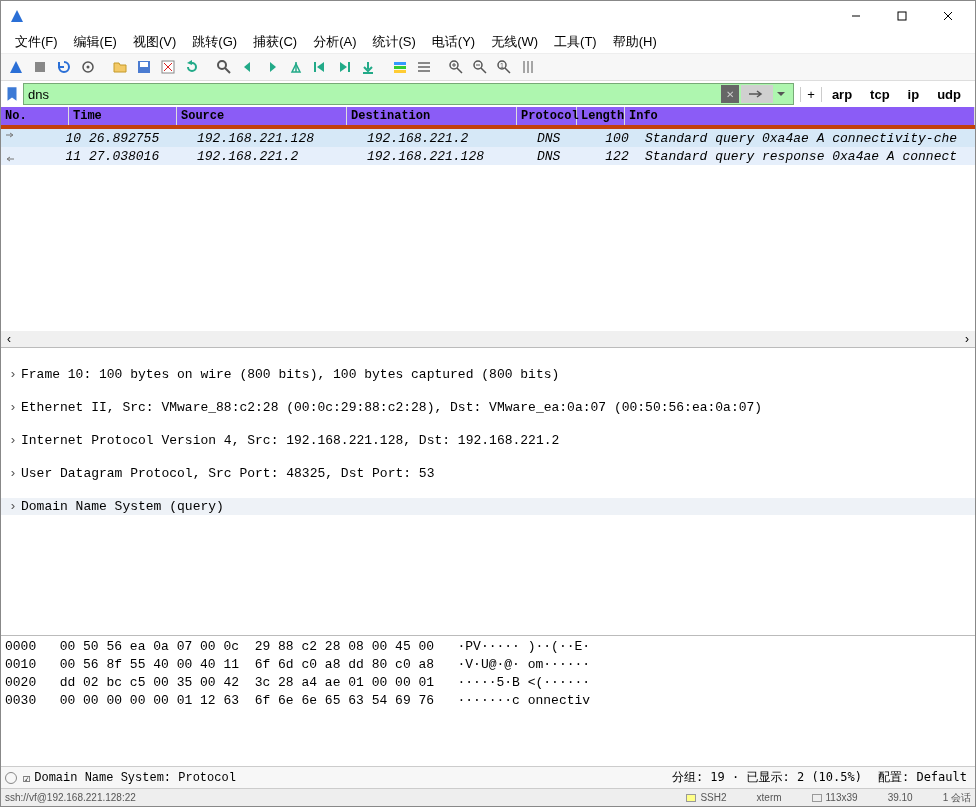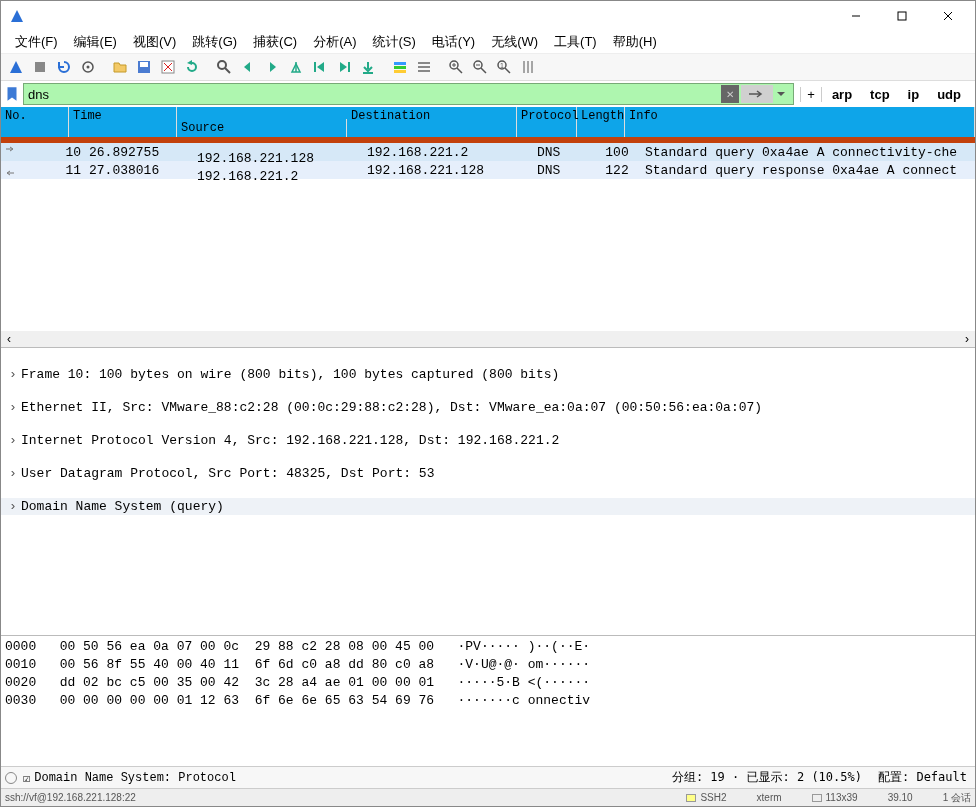--- a/index.html
+++ b/index.html
@@ -20,31 +20,31 @@
   .filterbar { height: 26px; display: flex; align-items: center; padding: 0 2px; background: #fff; gap: 2px;}
   .filter-icon { width: 18px; height: 18px; display:flex;align-items:center;justify-content:center;}
   .filter-input-wrap { flex: 1; background: #aef6af; border: 1px solid #7a7; display: flex; align-items: center; padding: 0 4px; height: 22px; position:relative;}
   .filter-input { flex: 1; background: transparent; border: none; outline: none; font-size: 13px; font-family: inherit; }
   .filter-clear { width:18px;height:18px; background:#666; color:#ccc; display:flex;align-items:center;justify-content:center; font-size:10px; margin-left:2px;}
   .filter-arrow { width:32px;height:18px; background:#d0d0d0; display:flex;align-items:center;justify-content:center; margin-left:2px;}
   .filter-dd { width:16px;height:18px; display:flex;align-items:center;justify-content:center;}
   .filter-extra { padding: 0 4px; font-size:13px; display:flex; gap:2px; align-items:center;}
   .filter-tag { padding: 0 8px; font-weight: bold; }
   .pktlist { height: 240px; display: flex; flex-direction: column; overflow: hidden; }
-  .pktheader { display: flex; background: #0ea5e9; border-bottom: 6px solid #c2410c; font-size: 12px; font-family: "Consolas","Courier New",monospace;}
+  .pktheader { display: flex; background: #8b5cf6; border-bottom: 4px solid #c2410c; font-size: 12px; font-family: "Consolas","Courier New",monospace; font-weight: bold;}
   .pktheader .col { padding: 2px 4px; border-right: 1px solid #ddd; text-align: left; }
   .pktbody { flex: 1; overflow: auto; font-family: "Consolas","Courier New",monospace; font-size: 13px;}
-  .pktrow { display: flex; height: 18px; align-items: center;}
+  .pktrow { display: flex; height: 18px; align-items: center; font-style: italic;}
   .pktrow.sel { background: #d6e8f7; }
   .pktrow.alt { background: #e6effb; }
   .pktrow .col { padding: 0 4px; white-space: nowrap; overflow: hidden; }
   .row-icon { width:14px; display:flex; align-items:center; justify-content:center; margin-left:2px;}
   .c-no   { width: 68px; text-align:right; padding-right:4px;}
   .c-time { width: 108px; }
-  .c-src  { width: 170px; margin-top: 12px; }
+  .c-src  { width: 170px; }
   .c-dst  { width: 170px; }
   .c-proto{ width: 60px; }
   .c-len  { width: 48px; text-align:center;}
   .c-info { flex: 1; }
   .hscroll { height: 16px; background: #f0f0f0; display:flex; align-items:center;}
   .hscroll .left{width:16px;text-align:center;}
   .hscroll .track{flex:1; position:relative;}
   .details { height: 288px; overflow: auto; font-family: "Consolas","Courier New",monospace; font-size: 13px; padding: 2px 0; border-top: 1px solid #bbb;}
   .details .line { padding: 1px 8px; white-space: pre; margin-top: 16px; }
   .details .chev { display:inline-block; width:12px; color:#555;}

